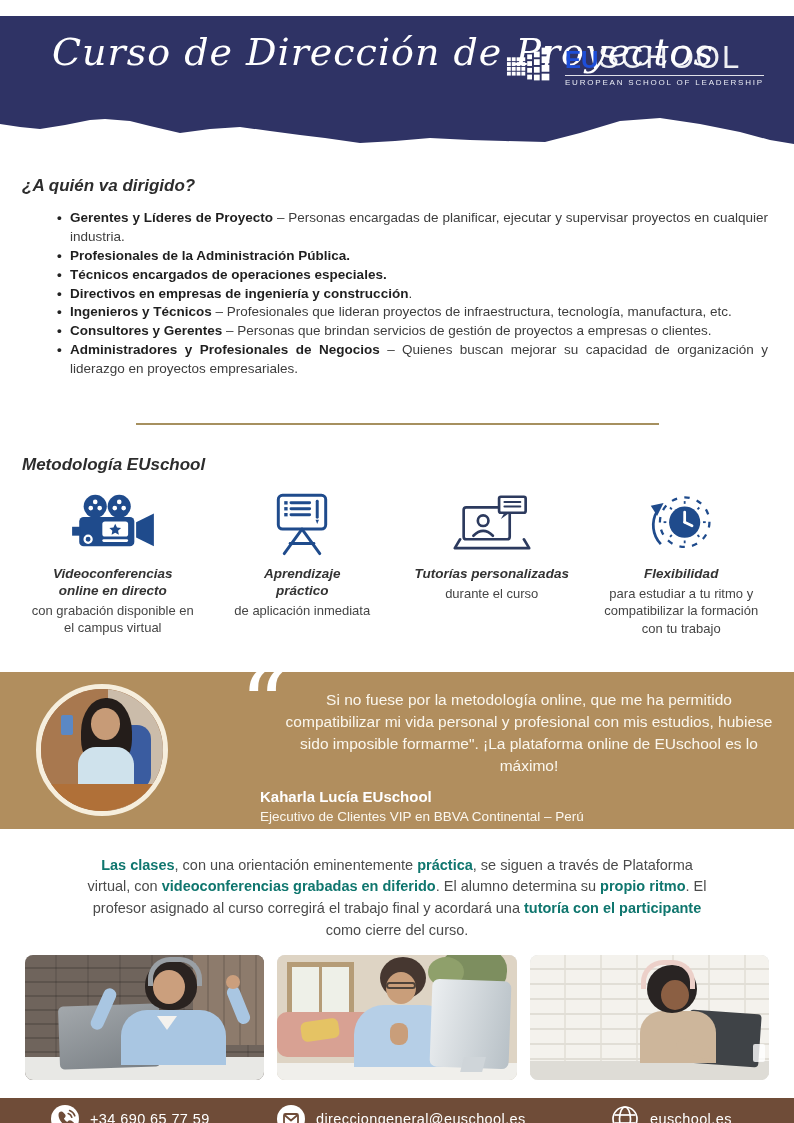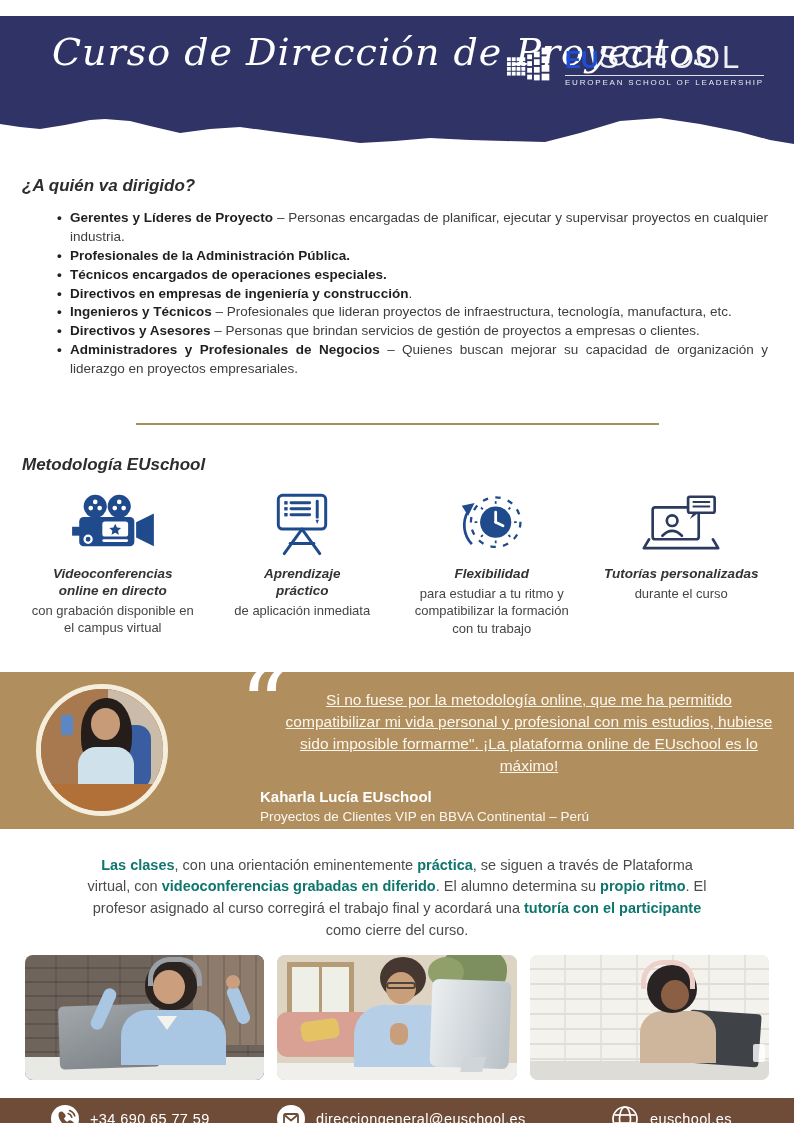--- a/index.html
+++ b/index.html
@@ -51,21 +51,21 @@
   .tp-wall{position:absolute;right:0;top:0;width:45%;height:100%;background:#cbbcaa;}
   .tp-sign{position:absolute;left:16%;top:22%;width:12px;height:20px;background:#5b88c4;border-radius:2px;}
   .tp-chair{position:absolute;left:38%;top:30%;width:52%;height:52%;background:#3a5ca0;border-radius:14px;}
   .tp-hair{position:absolute;left:33%;top:8%;width:42%;height:58%;background:#241d1a;border-radius:48% 48% 42% 42%;}
   .tp-face{position:absolute;left:41%;top:16%;width:24%;height:26%;background:#c79b77;border-radius:50%;}
   .tp-shirt{position:absolute;left:30%;top:48%;width:46%;height:36%;background:#cfe2ec;border-radius:18px 18px 0 0;}
   .tp-desk{position:absolute;left:0;bottom:0;width:100%;height:22%;background:#b07038;}
   .quote-mark{position:absolute;left:240px;top:-12px;font-family:"DejaVu Serif",serif;
               font-size:92px;color:#ffffff;line-height:1;}
   .t-content{position:absolute;left:252px;right:16px;top:17px;}
-  .t-quote{margin:0;font-size:15.5px;line-height:1.44;color:#fbf7ee;text-align:center;padding-left:28px;text-decoration:underline;}
+  .t-quote{margin:0;font-size:15.5px;line-height:1.44;color:#fbf7ee;text-align:center;padding-left:28px;}
   .t-name{margin:10px 0 0 8px;font-size:15px;font-weight:800;color:#ffffff;}
   .t-role{margin:4px 0 0 8px;font-size:13.5px;color:#fbf7ee;}
 
   
   .course-desc{width:620px;margin:26px auto 0 auto;font-size:14.5px;line-height:1.5;
                color:#4b4b4b;text-align:center;}
   .course-desc .b{font-weight:700;color:#0f766e;}
 
   
   .gallery{display:flex;gap:13px;width:744px;margin:13px auto 0 auto;}
@@ -180,21 +180,21 @@
   </div>
 
   <section class="audience">
     <h2 class="sec-heading">¿A quién va dirigido?</h2>
     <ul>
       <li><span class="bullet">•</span><strong>Gerentes y Líderes de Proyecto</strong><span> – Personas encargadas de planificar, ejecutar y supervisar proyectos en cualquier industria.</span></li>
       <li><span class="bullet">•</span><strong>Profesionales de la Administración Pública.</strong><span></span></li>
       <li><span class="bullet">•</span><strong>Técnicos encargados de operaciones especiales.</strong><span></span></li>
       <li><span class="bullet">•</span><strong>Directivos en empresas de ingeniería y construcción</strong><span>.</span></li>
       <li><span class="bullet">•</span><strong>Ingenieros y Técnicos</strong><span> – Profesionales que lideran proyectos de infraestructura, tecnología, manufactura, etc.</span></li>
-      <li><span class="bullet">•</span><strong>Directivos y Asesores</strong><span> – Personas que brindan servicios de gestión de proyectos a empresas o clientes.</span></li>
+      <li><span class="bullet">•</span><strong>Consultores y Gerentes</strong><span> – Personas que brindan servicios de gestión de proyectos a empresas o clientes.</span></li>
       <li><span class="bullet">•</span><strong>Administradores y Profesionales de Negocios</strong><span> – Quienes buscan mejorar su capacidad de organización y liderazgo en proyectos empresariales.</span></li>
     </ul>
   </section>
 
   <div class="divider"></div>
 
   <section class="methodology">
     <h2 class="sec-heading">Metodología EUschool</h2>
     <div class="method-grid">
 
@@ -241,20 +241,41 @@
             <g fill="#1f4b8c">
               <rect x="24" y="12" width="4" height="4"></rect>
                 <rect x="24" y="19" width="4" height="4"></rect>
                 <rect x="24" y="26" width="4" height="4"></rect>
               <polygon points="61,34 65,34 63,39"></polygon>
             </g>
           </svg>
         </div>
         <div class="m-title">Aprendizaje práctico</div>
         <div class="m-desc">de aplicación inmediata</div>
+      </div>
+
+      <div class="method-col">
+        <div class="m-icon">
+          <svg width="86" height="62" viewBox="0 0 96 70" aria-hidden="true">
+            <g fill="none" stroke="#2c3a5e" stroke-width="3" stroke-linejoin="round" stroke-linecap="round">
+              <rect x="16" y="14" width="52" height="36" rx="3"></rect>
+              <path d="M12,50 L6,60 H90 L84,50"></path>
+              <circle cx="38" cy="29" r="6"></circle>
+              <path d="M27,46 Q38,35 49,46"></path>
+            </g>
+            <rect x="56" y="2" width="30" height="18" rx="2" fill="#ffffff" stroke="#2c3a5e" stroke-width="3"></rect>
+            <g stroke="#2c3a5e" stroke-width="2.2" stroke-linecap="round">
+              <line x1="62" y1="8" x2="80" y2="8"></line>
+                <line x1="62" y1="13" x2="80" y2="13"></line>
+            </g>
+            <path d="M62,20 L58,27 L68,20 Z" fill="#2c3a5e"></path>
+          </svg>
+        </div>
+        <div class="m-title">Tutorías personalizadas</div>
+        <div class="m-desc">durante el curso</div>
       </div>
 
       <div class="method-col">
         <div class="m-icon">
           <svg width="80" height="66" viewBox="0 0 84 72" aria-hidden="true">
             <circle cx="46" cy="34" r="27" fill="none" stroke="#1f4b8c" stroke-width="2.5" stroke-dasharray="6 8"></circle>
             <path d="M20,58 A30,30 0 0 1 16,22" fill="none" stroke="#1f4b8c" stroke-width="3"></path>
             <polygon points="9,16 23,13 16,27" fill="#1f4b8c"></polygon>
             <circle cx="46" cy="34" r="17" fill="#1f4b8c"></circle>
             <g stroke="#1f4b8c" stroke-width="2">
@@ -270,60 +291,39 @@
             <g stroke="#ffffff" stroke-width="3" stroke-linecap="round">
               <line x1="46" y1="34" x2="46" y2="23"></line>
                 <line x1="46" y1="34" x2="54" y2="38"></line>
             </g>
           </svg>
         </div>
         <div class="m-title">Flexibilidad</div>
         <div class="m-desc">para estudiar a tu ritmo y compatibilizar la formación con tu trabajo</div>
       </div>
 
-      <div class="method-col">
-        <div class="m-icon">
-          <svg width="86" height="62" viewBox="0 0 96 70" aria-hidden="true">
-            <g fill="none" stroke="#2c3a5e" stroke-width="3" stroke-linejoin="round" stroke-linecap="round">
-              <rect x="16" y="14" width="52" height="36" rx="3"></rect>
-              <path d="M12,50 L6,60 H90 L84,50"></path>
-              <circle cx="38" cy="29" r="6"></circle>
-              <path d="M27,46 Q38,35 49,46"></path>
-            </g>
-            <rect x="56" y="2" width="30" height="18" rx="2" fill="#ffffff" stroke="#2c3a5e" stroke-width="3"></rect>
-            <g stroke="#2c3a5e" stroke-width="2.2" stroke-linecap="round">
-              <line x1="62" y1="8" x2="80" y2="8"></line>
-                <line x1="62" y1="13" x2="80" y2="13"></line>
-            </g>
-            <path d="M62,20 L58,27 L68,20 Z" fill="#2c3a5e"></path>
-          </svg>
-        </div>
-        <div class="m-title">Tutorías personalizadas</div>
-        <div class="m-desc">durante el curso</div>
-      </div>
-
     </div>
   </section>
 
   <section class="testimonial">
     <div class="t-photo">
       <div class="abs tp-wood"></div>
       <div class="abs tp-wall"></div>
       <div class="abs tp-sign"></div>
       <div class="abs tp-chair"></div>
       <div class="abs tp-hair"></div>
       <div class="abs tp-face"></div>
       <div class="abs tp-shirt"></div>
       <div class="abs tp-desk"></div>
     </div>
     <div class="quote-mark">“</div>
     <div class="t-content">
       <p class="t-quote">Si no fuese por la metodología online, que me ha permitido compatibilizar mi vida personal y profesional con mis estudios, hubiese sido imposible formarme". ¡La plataforma online de EUschool es lo máximo!</p>
       <div class="t-name">Kaharla Lucía EUschool</div>
-      <div class="t-role">Proyectos de Clientes VIP en BBVA Continental – Perú</div>
+      <div class="t-role">Ejecutivo de Clientes VIP en BBVA Continental – Perú</div>
     </div>
   </section>
 
   <p class="course-desc"><span class="b">Las clases</span><span>, con una orientación eminentemente </span><span class="b">práctica</span><span>, se siguen a través de Plataforma virtual, con </span><span class="b">videoconferencias grabadas en diferido</span><span>. El alumno determina su </span><span class="b">propio ritmo</span><span>. El profesor asignado al curso corregirá el trabajo final y acordará una </span><span class="b">tutoría con el participante</span><span> como cierre del curso.</span></p>
 
   <div class="gallery">
     <div class="ph">
       <div class="abs s1-wall"></div>
       <div class="abs s1-panel"></div>
       <div class="abs s1-desk"></div>

